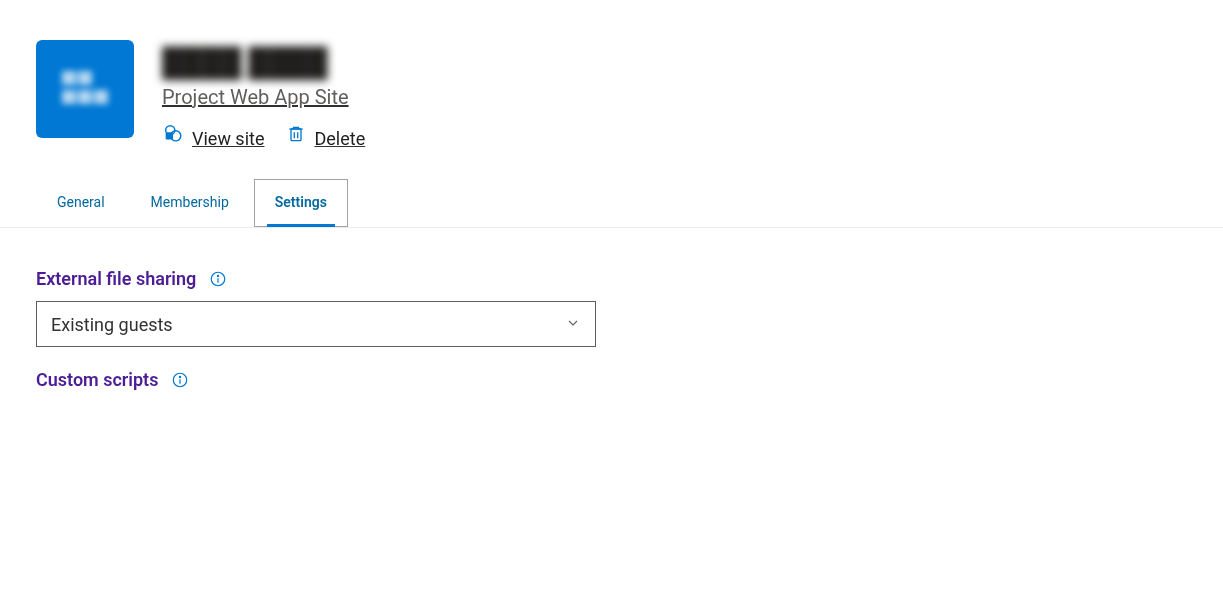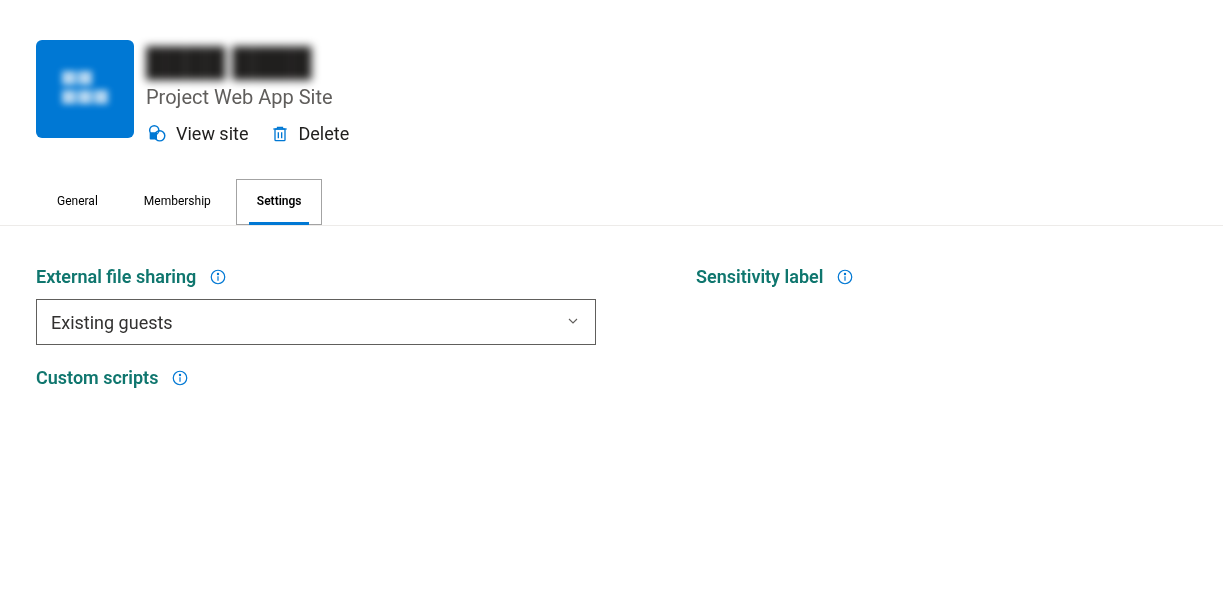--- a/index.html
+++ b/index.html
@@ -5,72 +5,72 @@
     * { box-sizing: border-box; margin: 0; padding: 0; }
     body {
       font-family: "Segoe UI", -apple-system, BlinkMacSystemFont, Roboto, sans-serif;
       background: #fff;
       color: #323130;
       font-size: 14px;
     }
     .container { padding: 40px 36px 20px 36px; max-width: 1223px; }
 
     
-    .header { display: flex; align-items: flex-start; gap: 12px; margin-bottom: 30px; }
+    .header { display: flex; align-items: flex-start; gap: 28px; margin-bottom: 30px; text-decoration: underline; }
     .site-tile {
       width: 98px; height: 98px; border-radius: 6px;
       background: #0078d4;
       display: flex; align-items: center; justify-content: center;
       flex-shrink: 0;
     }
     .tile-inner { filter: blur(3px); opacity: .9; }
     .tile-inner span { display:inline-block; width:14px; height:14px; background:#c7e0f4; margin:1px; }
     .header-text { padding-top: 6px; }
     .site-title {
       font-size: 28px; font-weight: 600; color:#201f1e;
       filter: blur(4px); user-select:none;
       margin-bottom: 6px;
     }
     .site-subtitle { font-size: 20px; color:#605e5c; margin-bottom: 14px; font-weight:400;}
     .header-actions { display:flex; align-items:center; gap:22px; }
     .action-link {
-      display:inline-flex; align-items:flex-start; gap:8px;
+      display:inline-flex; align-items:flex-end; gap:8px;
       font-size:18px; color:#201f1e; cursor:pointer;
     }
     .icon-blue svg { color:#0078d4; }
 
     
     .tabs {
       display:flex; gap:0; border-bottom:1px solid #edebe9;
       margin: 0 -36px 40px -36px; padding: 0 36px;
     }
     .tab {
       padding: 14px 20px 16px 20px;
-      font-size: 12px; color:#000000; cursor:pointer;
+      font-size: 14px; color:#0369a1; cursor:pointer;
       border:1px solid transparent;
       position:relative;
       font-weight:400;
     }
     .tab + .tab { margin-left: 4px; }
     .tab.selected {
       border:1px solid #a3a3a3;
       font-weight:600;
     }
     .tab.selected::after {
       content:""; position:absolute; left:12px; right:12px; bottom:-1px;
       height:3px; background:#0078d4;
     }
 
     
     .content { display:flex; gap:100px; }
     .col-left { width: 560px; }
     .col-right { flex:1; }
 
     .section-heading {
-      font-size:18px; font-weight:600; color:#0f766e;
+      font-size:18px; font-weight:600; color:#4c1d95;
       display:inline-flex; align-items:center; gap:12px;
       margin-bottom:12px;
     }
     .info-icon {
       display:inline-flex; align-items:center; justify-content:center;
       width:20px; height:20px; color:#0078d4; cursor:pointer;
     }
     .dropdown {
       border:1px solid #605e5c; height:46px; width:100%;
       display:flex; align-items:center; justify-content:space-between;
@@ -168,27 +168,17 @@
               <path d="M12 11v6"></path>
             </svg>
           </span>
         </div>
       </div>
 
     </div>
 
     <div class="col-right">
       <div class="section">
-        <div class="section-heading">
-          <span>Sensitivity label</span>
-          <span class="info-icon">
-            <svg width="18" height="18" viewBox="0 0 24 24" fill="none" stroke="#0078d4" stroke-width="1.6">
-              <circle cx="12" cy="12" r="9"></circle>
-                <circle cx="12" cy="8" r="0.8" fill="#0078d4"></circle>
-              <path d="M12 11v6"></path>
-            </svg>
-          </span>
-        </div>
       </div>
     </div>
   </div>
 
 </div>
 
 </body></html>

